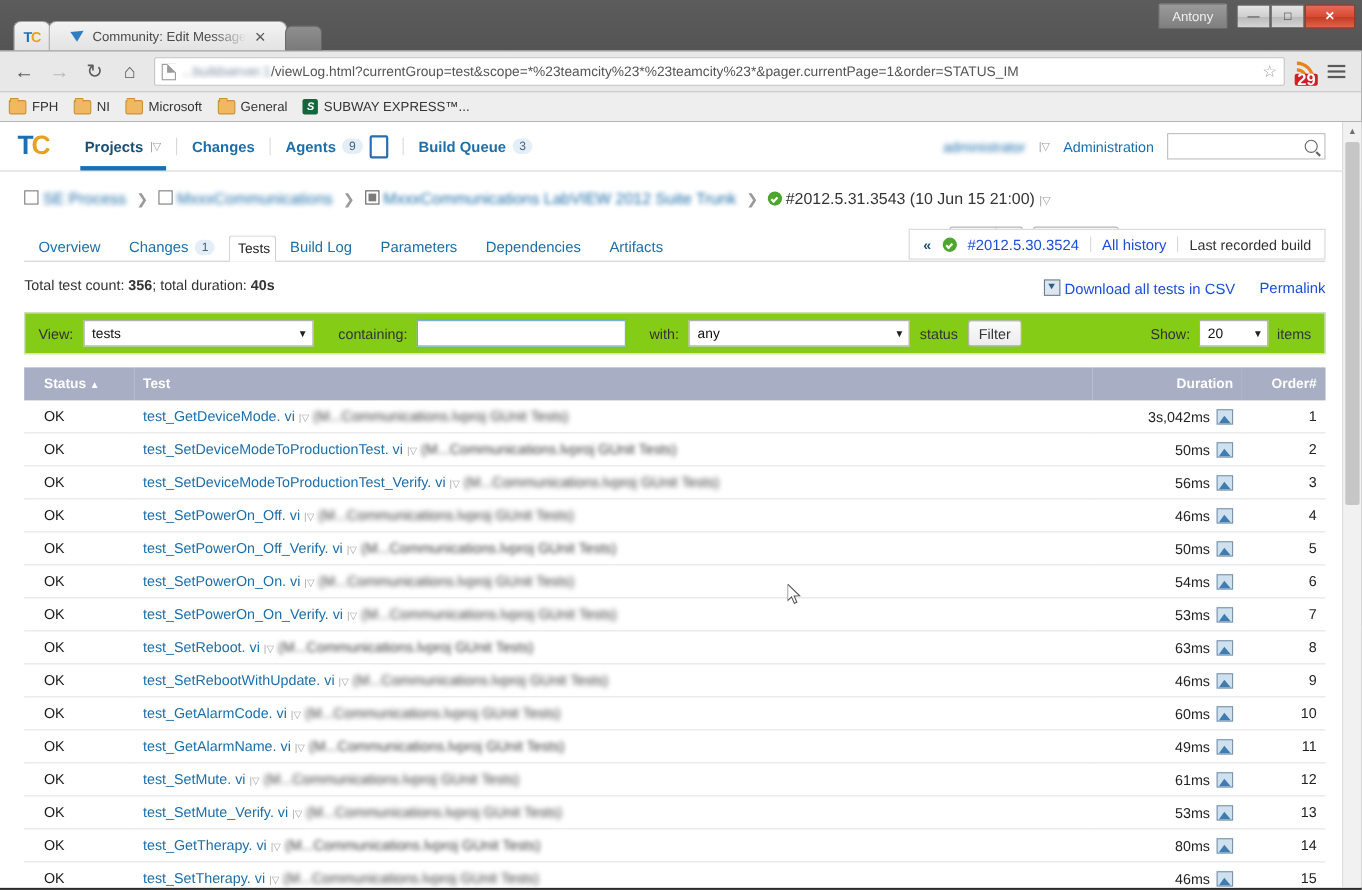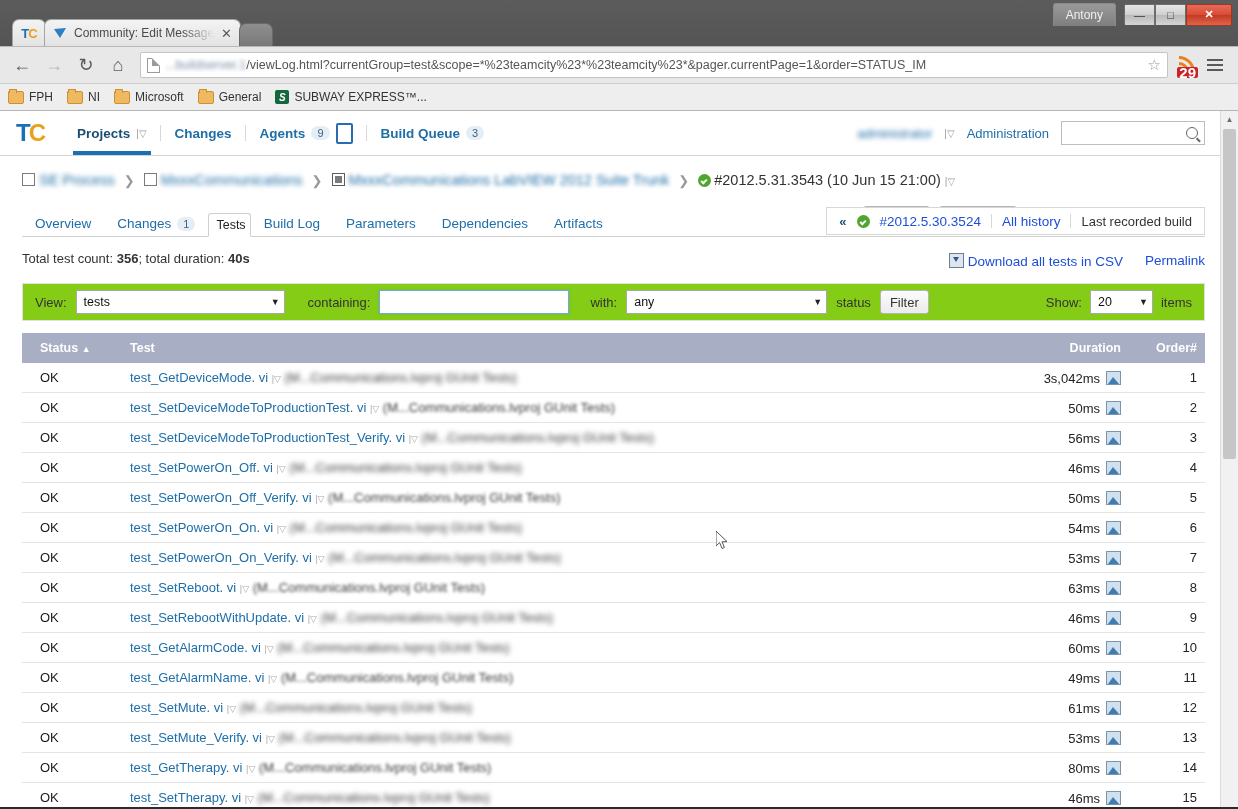--- a/index.html
+++ b/index.html
@@ -29,21 +29,21 @@
     height:22px;padding:0 12px;margin-right:8px;border-radius:3px 3px 0 0;
     border:1px solid #8a8a8a;border-bottom:none;
     background:linear-gradient(180deg,#9a9a9a 0%,#7e7e7e 100%);
     color:#efefef;font-size:12px;display:flex;align-items:center;
   }
 
   
   .tabstrip{position:absolute;left:0;bottom:0;display:flex;align-items:flex-end;height:28px;padding-left:12px;text-align:right;}
   .tab{
     position:relative;height:26px;display:flex;align-items:center;gap:7px;
-    padding:0 8px;border-radius:7px 7px 0 0;font-size:12px;color:#3a3a3a;
+    padding:0 18px;border-radius:7px 7px 0 0;font-size:12px;color:#3a3a3a;
     background:linear-gradient(180deg,#f3f3f3 0%,#e3e3e3 100%);
     border:1px solid #a4a4a4;border-bottom:none;margin-right:-2px;
   }
   .tab.small{width:32px;padding:0;justify-content:center;}
   .tab.inactive{background:linear-gradient(180deg,#8e8e8e 0%,#7a7a7a 100%);border-color:#6a6a6a;height:22px;}
   .tab .fav{width:14px;height:14px;flex:0 0 14px;}
   .tab .ttl{max-width:150px;overflow:hidden;white-space:nowrap;text-overflow:clip;color:#4a4a4a;
     -webkit-mask-image:linear-gradient(90deg,#000 78%,transparent 100%);
     mask-image:linear-gradient(90deg,#000 78%,transparent 100%);}
   .tab .x{font-size:13px;color:#5a5a5a;line-height:1;}

